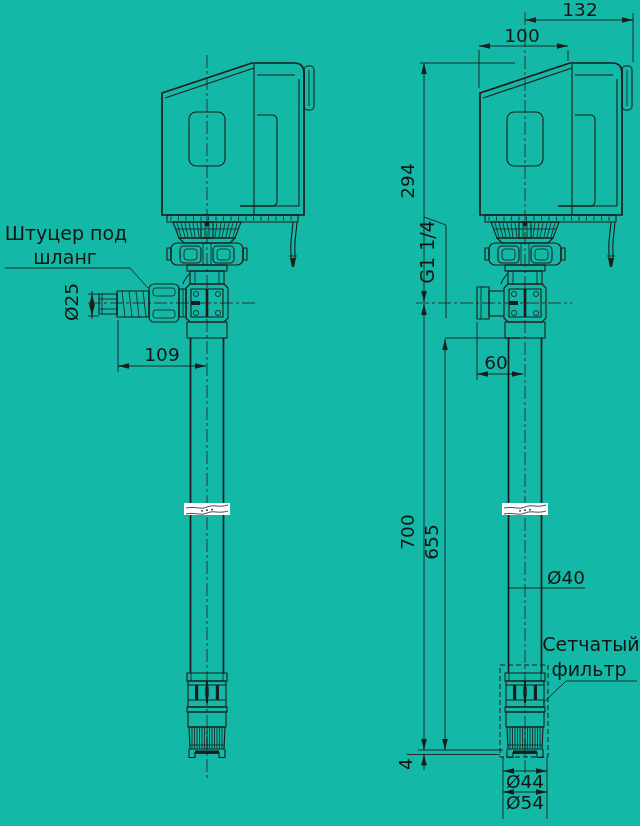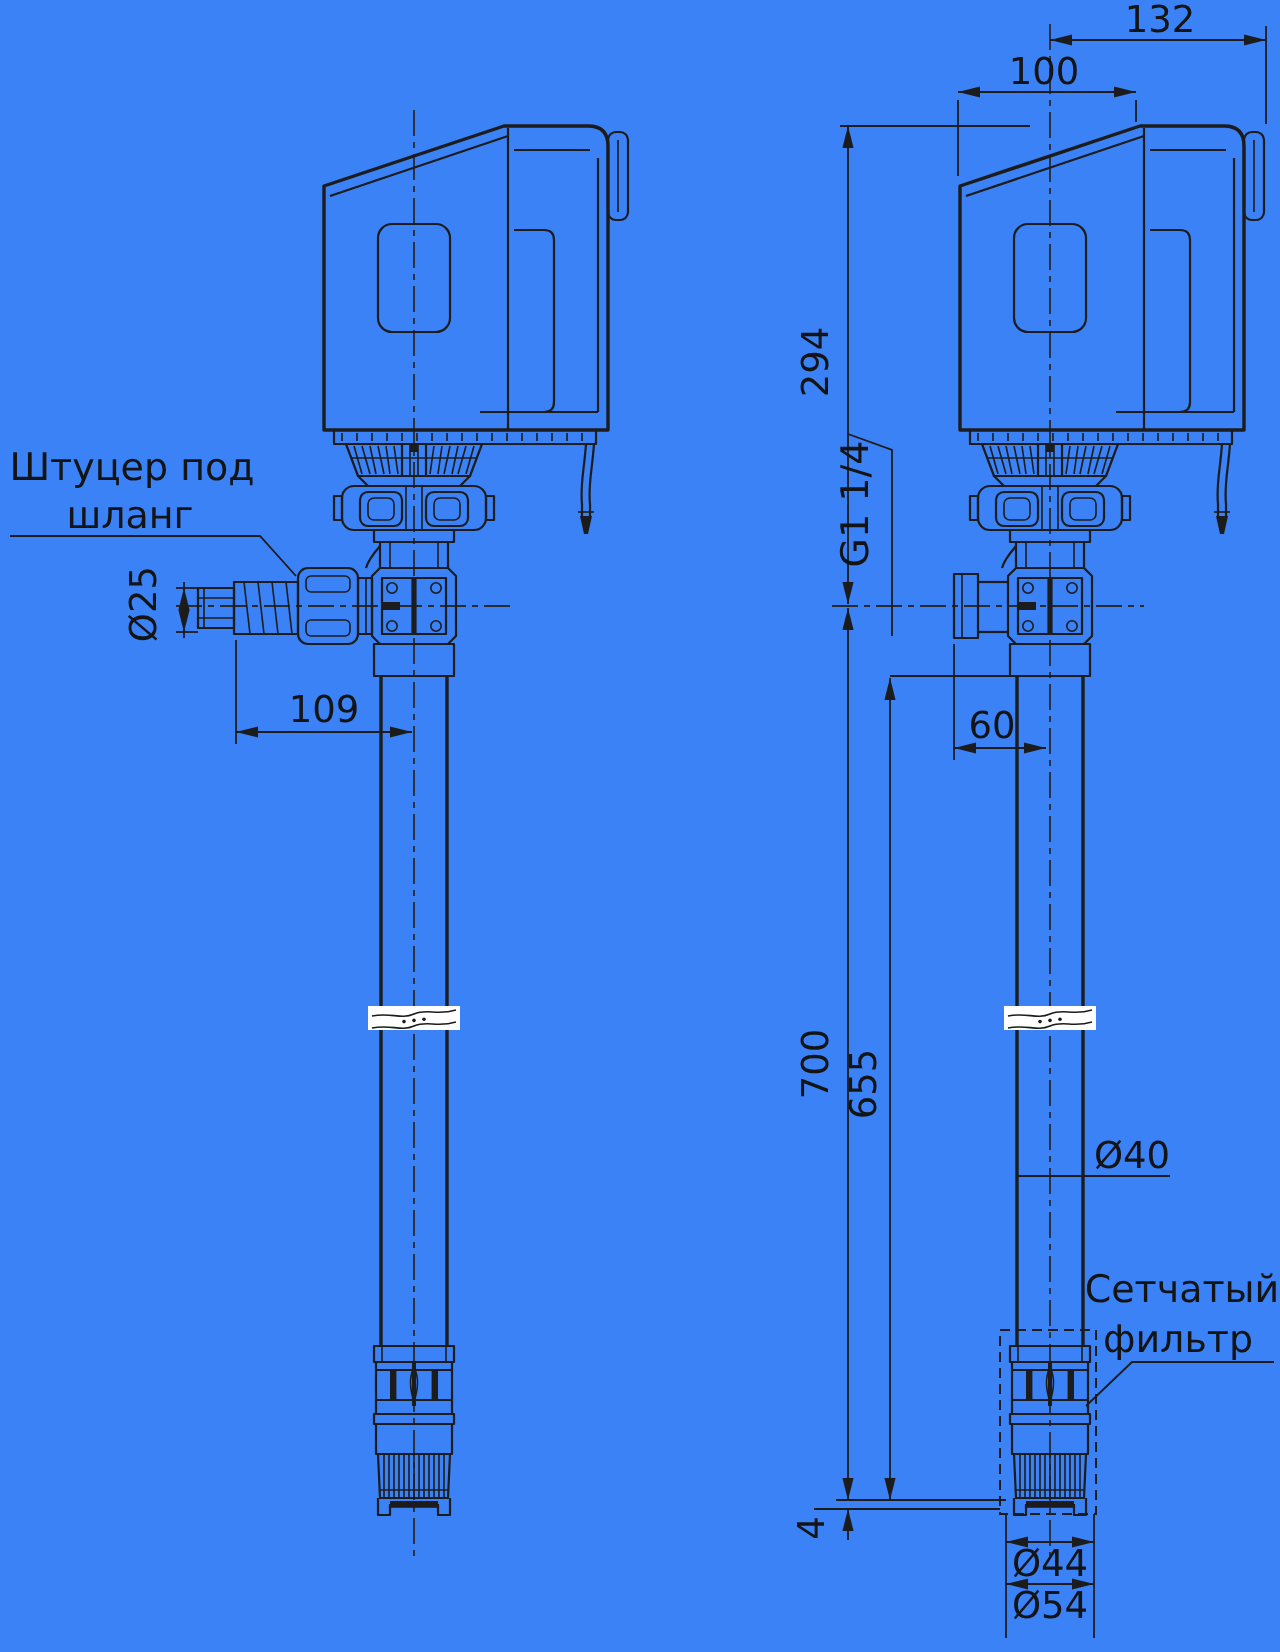--- a/index.html
+++ b/index.html
@@ -1,16 +1,16 @@
 <!DOCTYPE html>
 <html><head>
 <meta charset="utf-8">
 <style>
   html,body{margin:0;padding:0;background:#ffffff;}
-  .stage{width:640px;height:826px;position:relative;background:#3b82f6;overflow:hidden;}
+  .stage{width:640px;height:826px;position:relative;background:#14b8a6;overflow:hidden;}
   svg{display:block;}
   .ln{stroke:#1c1c1c;stroke-width:1.1;fill:none;stroke-linecap:butt;stroke-linejoin:round;}
   .thk{stroke:#1c1c1c;stroke-width:1.7;fill:none;stroke-linejoin:round;}
   .thin{stroke:#1c1c1c;stroke-width:0.8;fill:none;}
   .fillb{fill:#1c1c1c;stroke:none;}
   .white{fill:#ffffff;stroke:none;}
   .dim{stroke:#1c1c1c;stroke-width:0.9;fill:none;}
   .cl{stroke:#2a2a2a;stroke-width:0.9;fill:none;stroke-dasharray:13 3 3 3;}
   .dash{stroke:#1c1c1c;stroke-width:1;fill:none;stroke-dasharray:5 3;}
   .arr{fill:#1c1c1c;stroke:none;}

